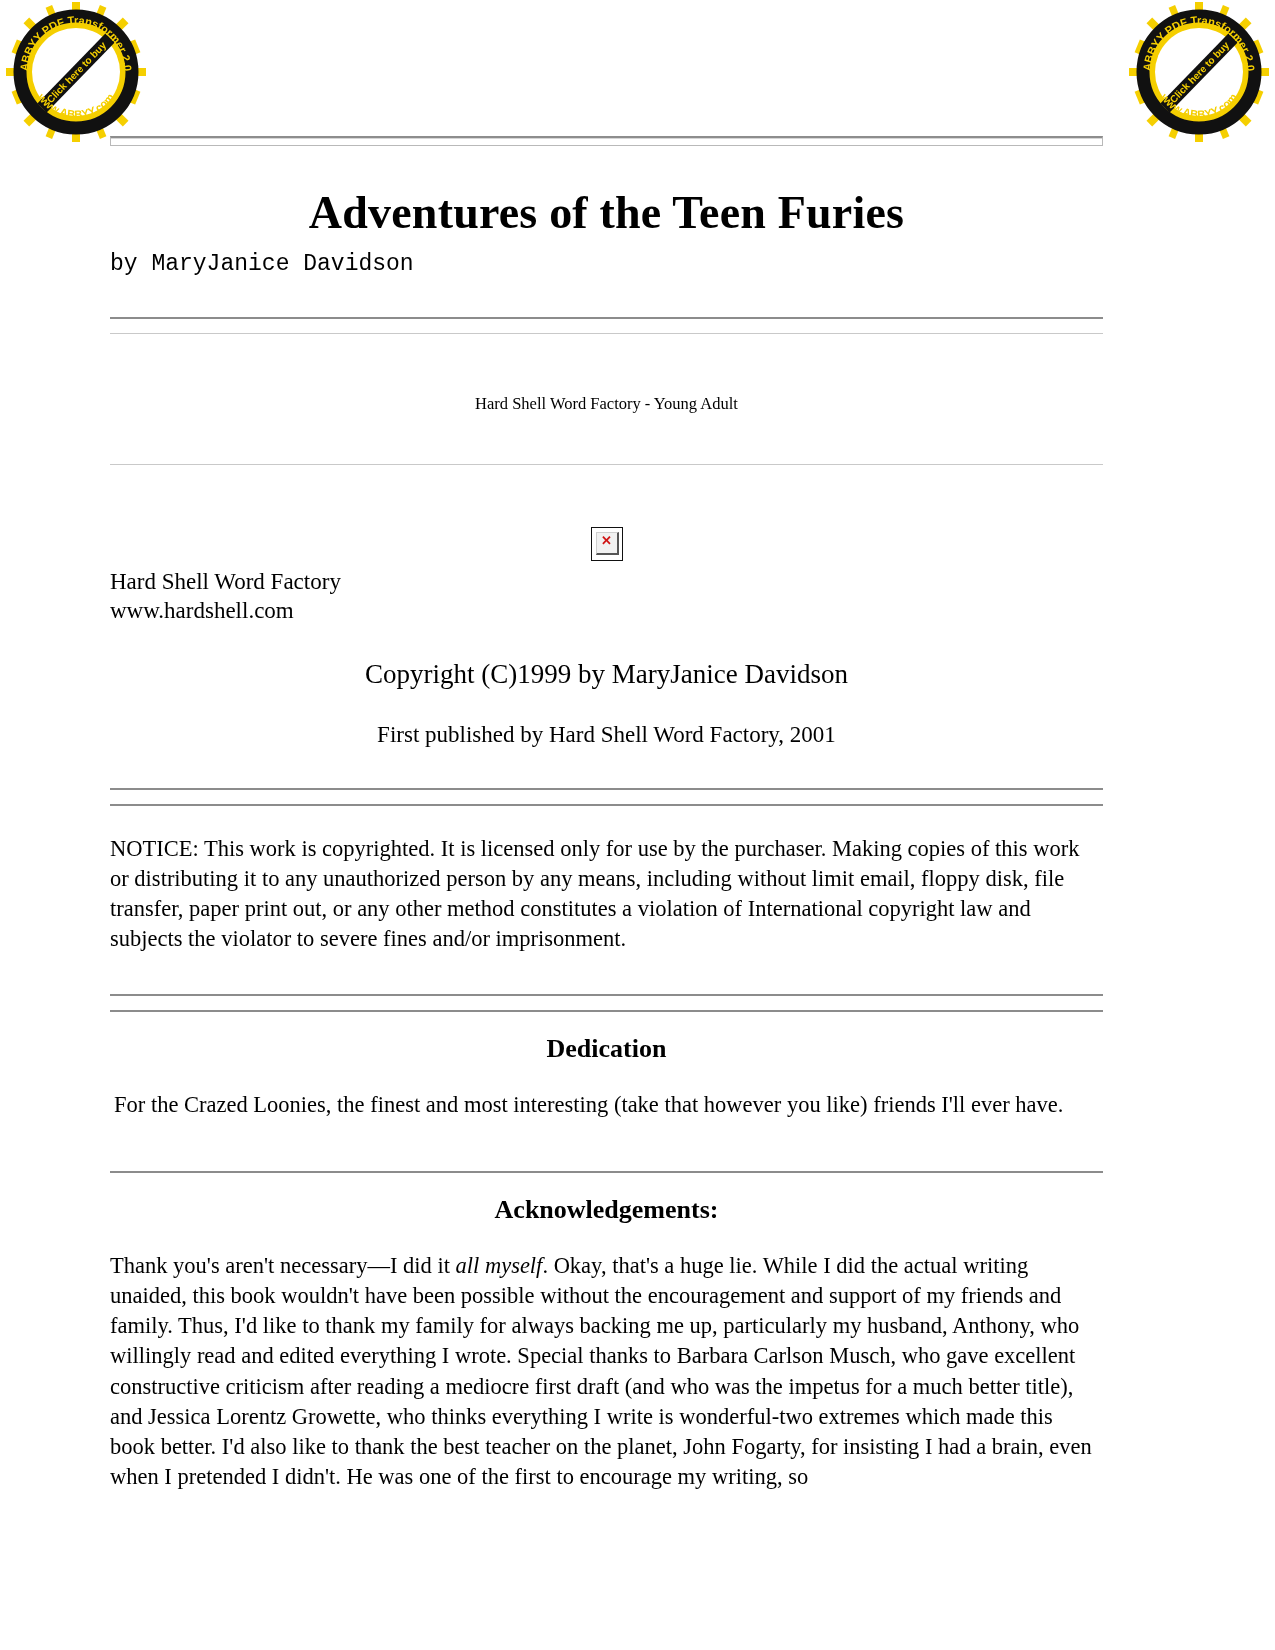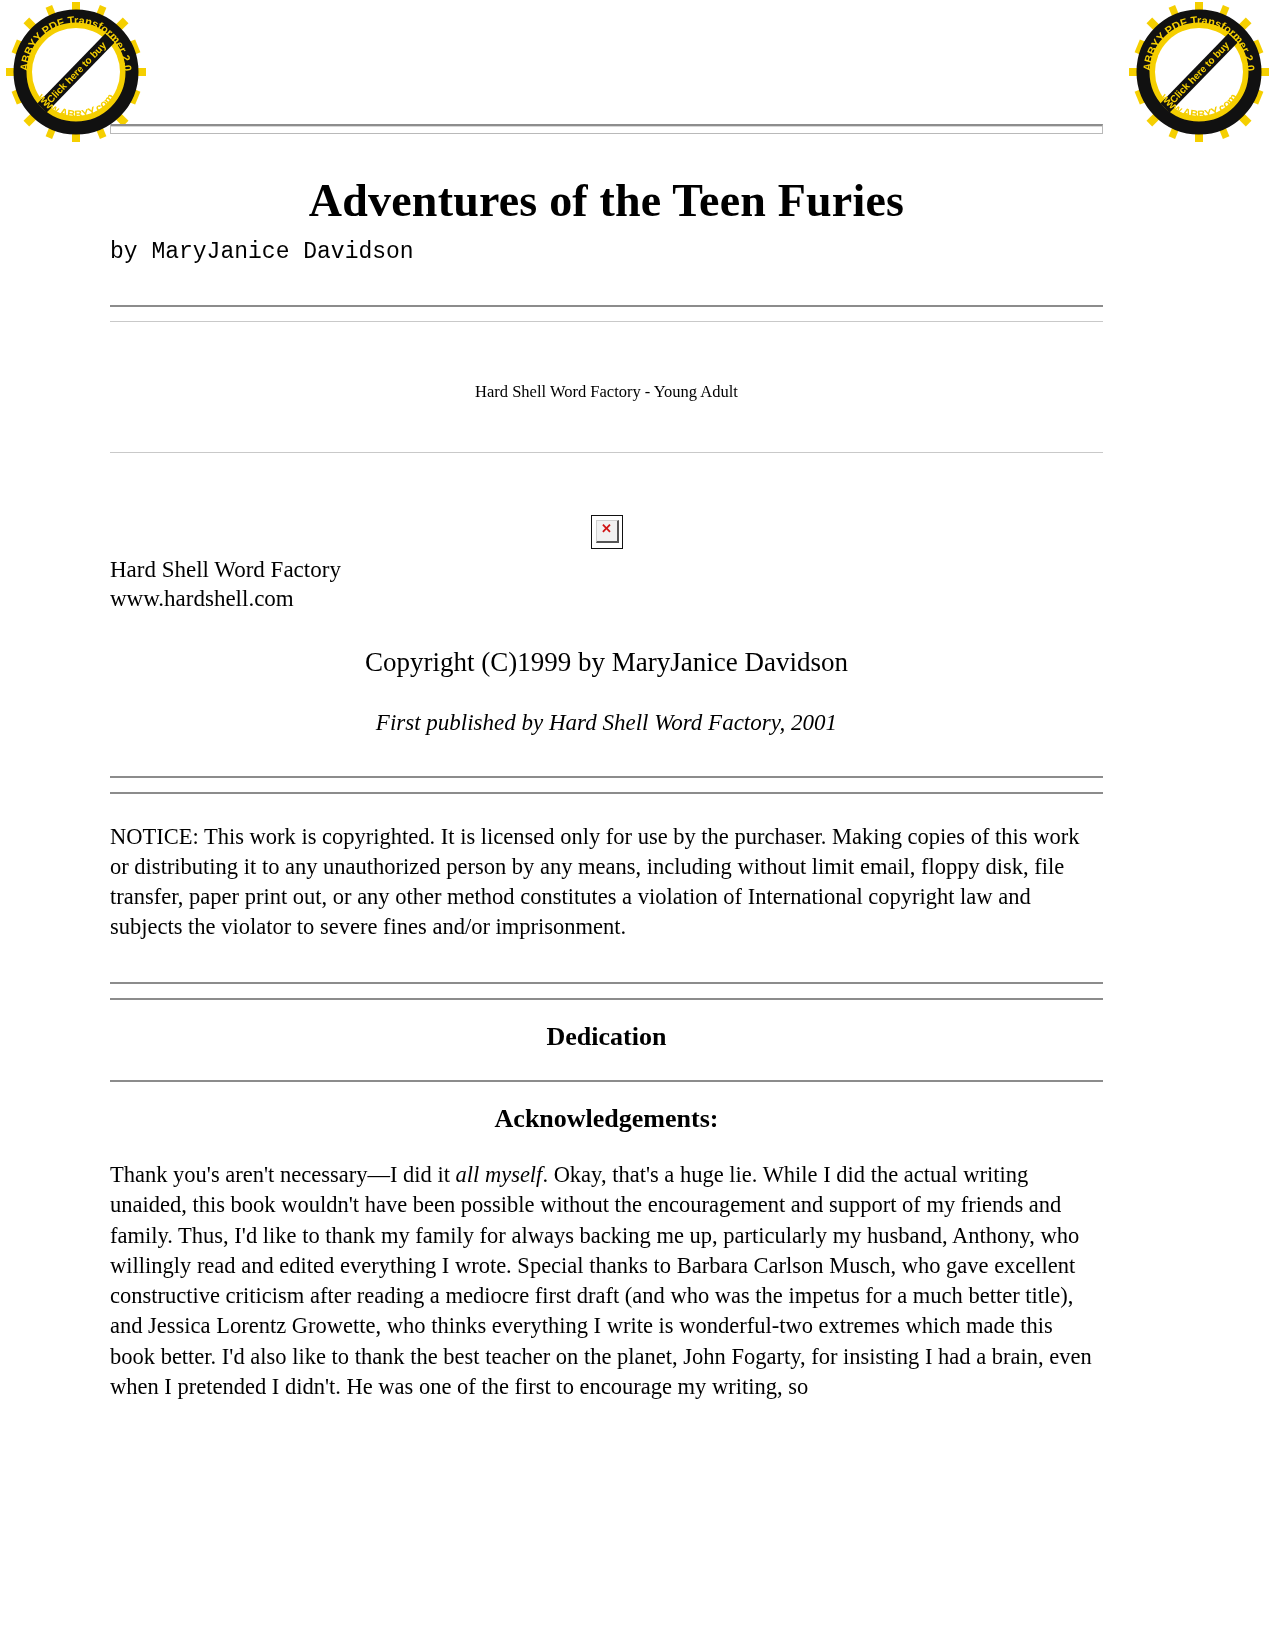--- a/index.html
+++ b/index.html
@@ -28,21 +28,21 @@
     top: 2px;
   }
   .stamp.left  { left: 6px; }
   .stamp.right { right: 6px; }
   .stamp svg { display: block; width: 140px; height: 140px; }
 
   
   .content {
     position: absolute;
     left: 110px;
-    top: 124px;
+    top: 136px;
     width: 993px;
   }
 
   
   .topbar {
     border: 1px solid #b9b9b9;
     border-top: 2px solid #8d8d8d;
     height: 10px;
     background: #ffffff;
     box-sizing: border-box;
@@ -134,21 +134,20 @@
   }
   .copyright-line {
     text-align: center;
     font-size: 27px;
     margin-top: 34px;
   }
   .published-line {
     text-align: center;
     font-size: 23px;
     margin-top: 32px;
-    font-style: italic;
   }
 
   .notice {
     font-size: 22.5px;
     line-height: 1.33;
     text-align: left;
     margin-top: 28px;
   }
 
   h2.section-head {
@@ -307,20 +306,21 @@
     <p class="notice">NOTICE: This work is copyrighted. It is licensed only for use by the purchaser. Making copies of this work or distributing it to any unauthorized person by any means, including without limit email, floppy disk, file transfer, paper print out, or any other method constitutes a violation of International copyright law and subjects the violator to severe fines and/or imprisonment.</p>
 
     <div class="rule-pair">
       <hr class="rule">
       <div class="gap"></div>
       <hr class="rule">
     </div>
 
     <h2 class="section-head">Dedication</h2>
 
+    <p class="dedication">For the Crazed Loonies, the finest and most interesting (take that however you like) friends I'll ever have.</p>
 
     <div class="sp-28"></div>
     <hr class="rule">
 
     <h2 class="section-head">Acknowledgements:</h2>
 
     <p class="ack-body"><span>Thank you's aren't necessary—I did it </span><i>all myself</i><span>. Okay, that's a huge lie. While I did the actual writing unaided, this book wouldn't have been possible without the encouragement and support of my friends and family. Thus, I'd like to thank my family for always backing me up, particularly my husband, Anthony, who willingly read and edited everything I wrote. Special thanks to Barbara Carlson Musch, who gave excellent constructive criticism after reading a mediocre first draft (and who was the impetus for a much better title), and Jessica Lorentz Growette, who thinks everything I write is wonderful-two extremes which made this book better. I'd also like to thank the best teacher on the planet, John Fogarty, for insisting I had a brain, even when I pretended I didn't. He was one of the first to encourage my writing, so</span></p>
 
   </div>
 </div>

